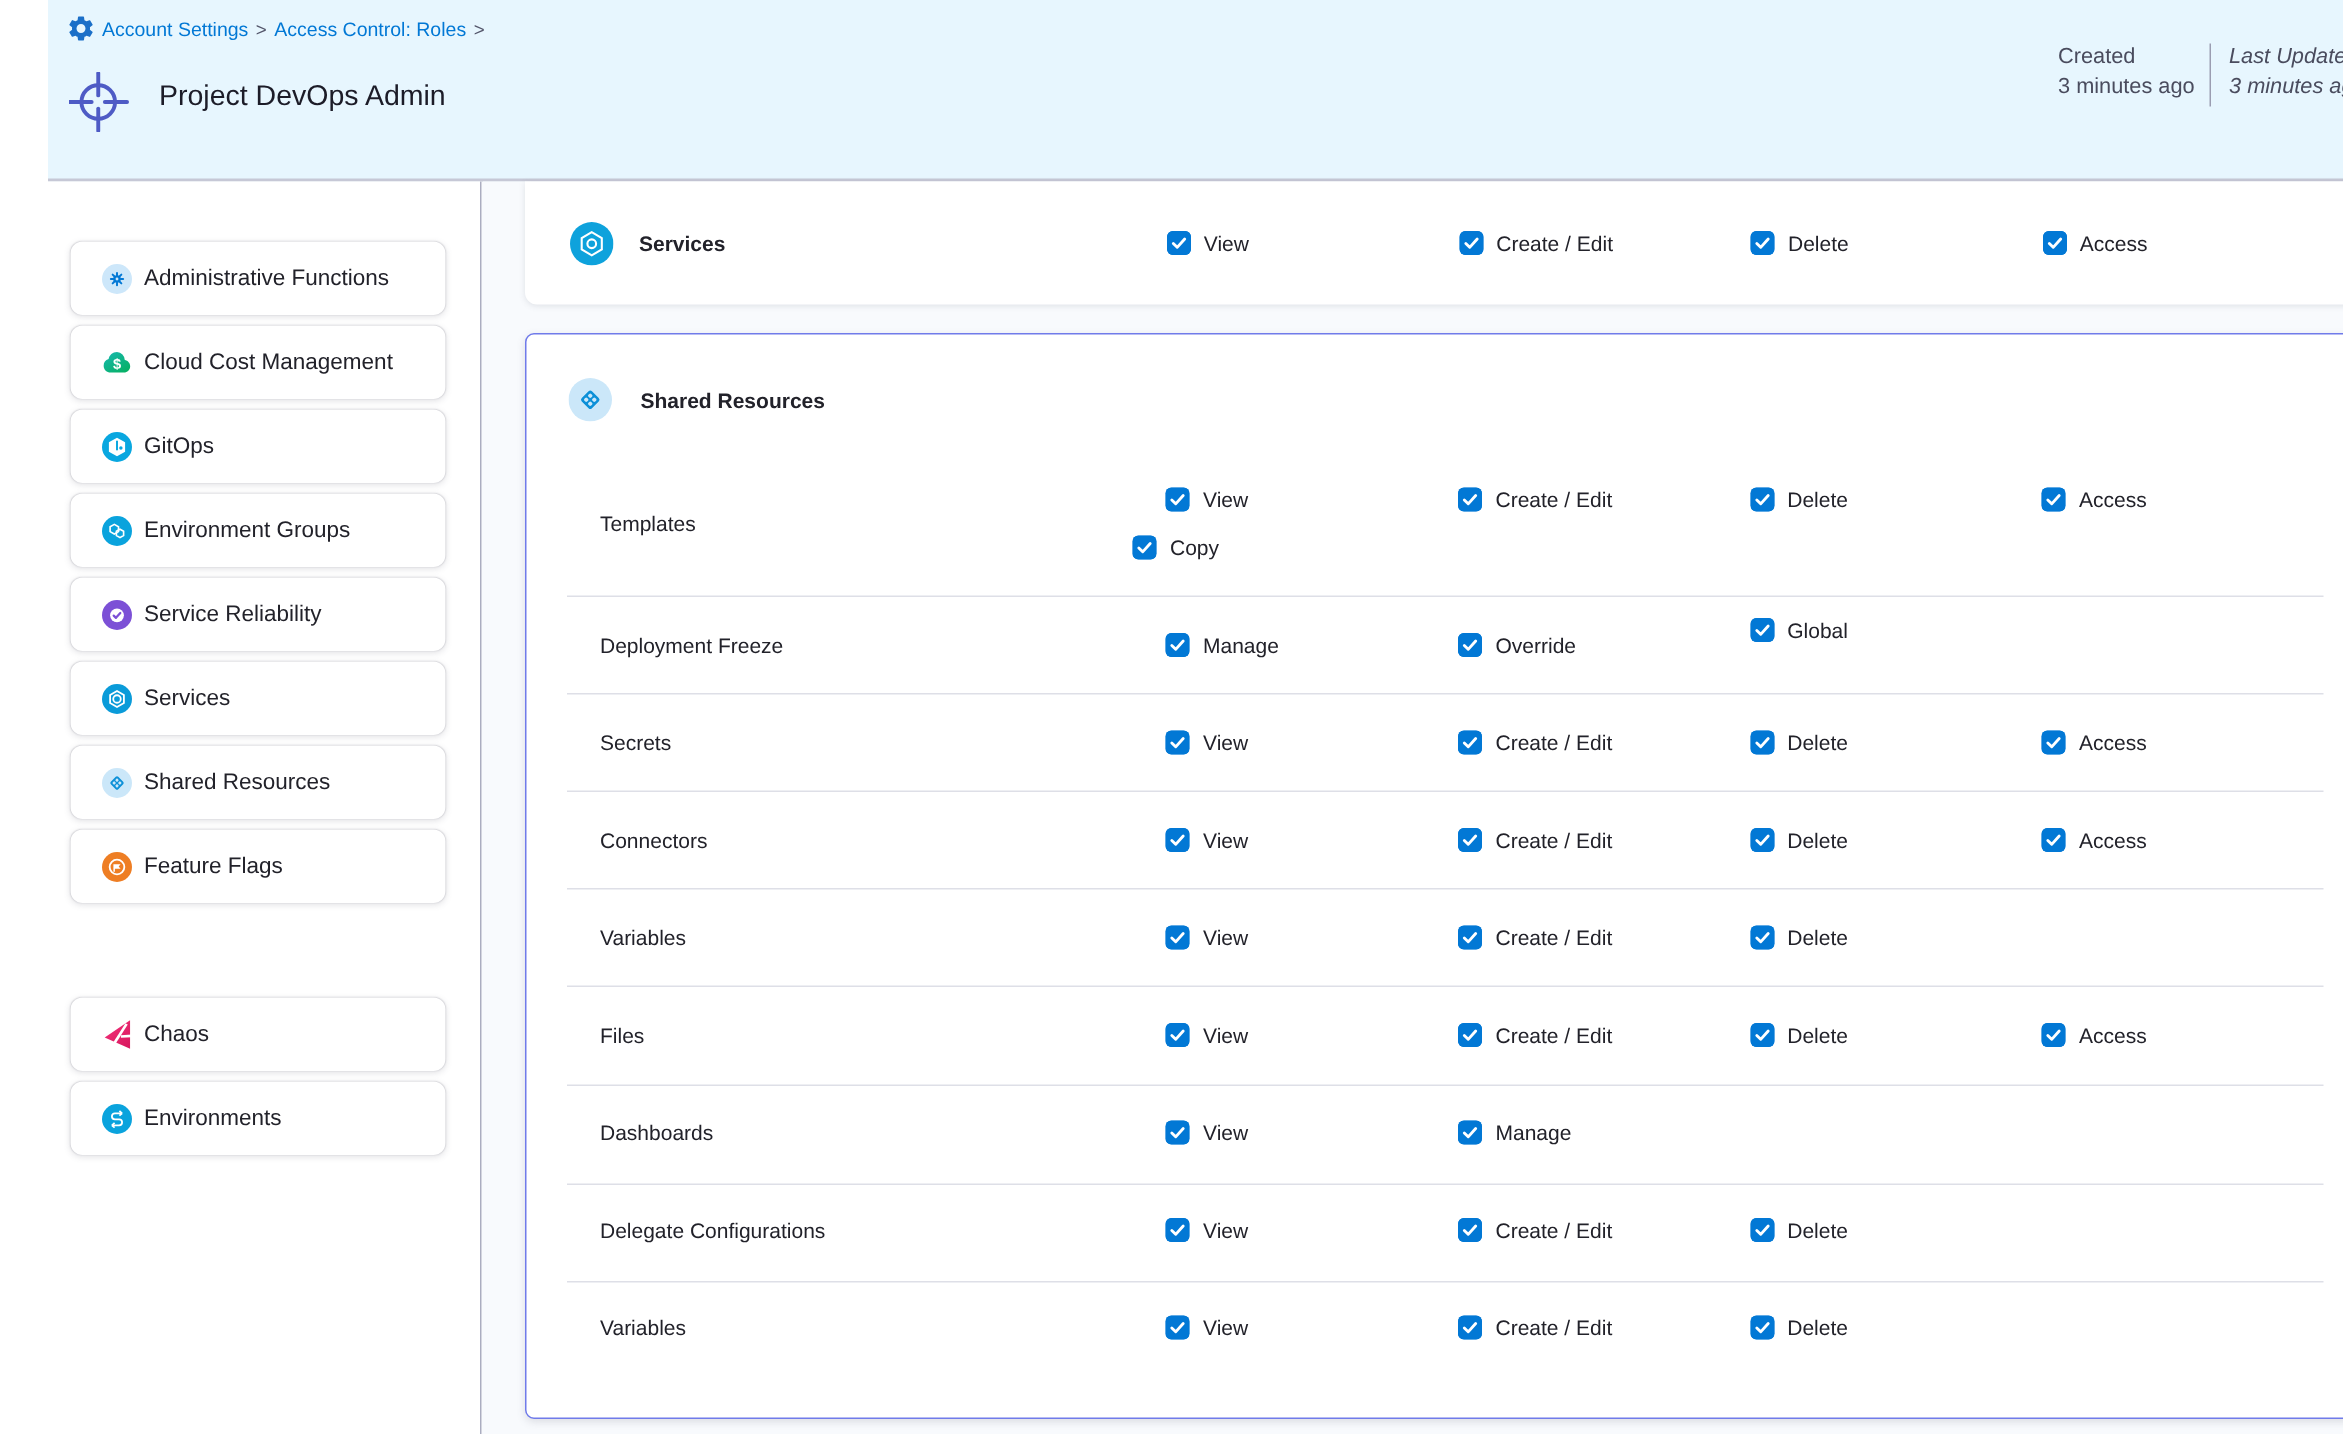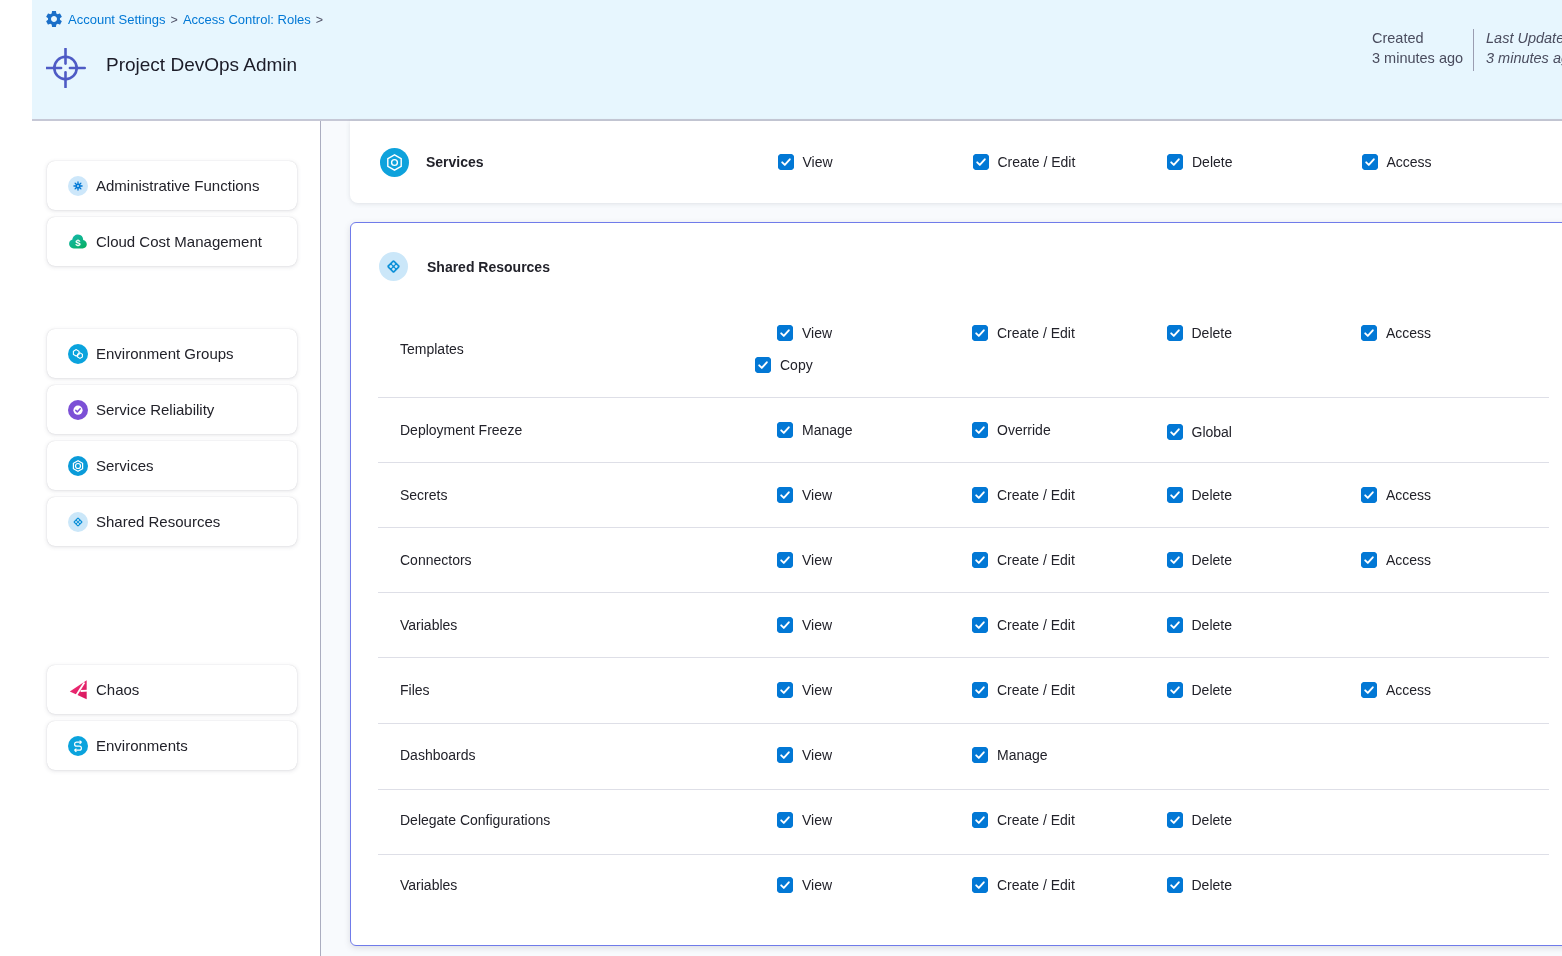--- a/index.html
+++ b/index.html
@@ -84,20 +84,31 @@
               <linearGradient id="gccm" x1="0.1" y1="0" x2="0.9" y2="1">
                 <stop offset="0" stop-color="#17B8AE"></stop>
                 <stop offset="1" stop-color="#06B061"></stop>
               </linearGradient>
             </defs>
             <path fill="url(#gccm)" d="M10 2.6c-2.9 0-5.2 2.1-5.6 4.8a4.6 4.6 0 0 0-3.3 4.4c0 2.6 2.1 4.6 4.6 4.6h8.9c2.3 0 4.2-1.9 4.2-4.2 0-2.1-1.6-3.9-3.6-4.2A5.6 5.6 0 0 0 10 2.6z"></path>
             <text x="10" y="13.8" font-family="Liberation Sans" font-size="9.8" font-weight="bold" fill="#fff" text-anchor="middle">$</text>
           </svg></span>
         <span class="lbl">Cloud Cost Management</span>
       </div>
+      <div class="scard" style="top:152px">
+        <span class="ic"><svg width="20" height="20" viewBox="0 0 20 20">
+            <circle cx="10" cy="10" r="10" fill="#09A7E0"></circle>
+            <path fill="#fff" d="M10 3.8L4.6 6.9v6.2l5.4 3.1 5.4-3.1V6.9z"></path>
+            <g fill="#09A7E0">
+              <rect x="9.35" y="5.8" width="1.3" height="6.4"></rect>
+              <circle cx="12.6" cy="10.6" r="1.15"></circle>
+            </g>
+          </svg></span>
+        <span class="lbl">GitOps</span>
+      </div>
       <div class="scard" style="top:208px">
         <span class="ic"><svg width="20" height="20" viewBox="0 0 20 20">
             <circle cx="10" cy="10" r="10" fill="#0AA3DD"></circle>
             <g fill="none" stroke="#fff" stroke-width="1.1">
               <path d="M8.2 5.6l-2.8 1.6v3.2l2.8 1.6 2.8-1.6V7.2z"></path>
               <path d="M12 8.8l-2.4 1.4v2.8l2.4 1.4 2.4-1.4v-2.8z"></path>
             </g>
           </svg></span>
         <span class="lbl">Environment Groups</span>
       </div>
@@ -126,20 +137,28 @@
               <rect x="6.5" y="6.5" width="7" height="7" rx="1.2" fill="#0C90D8"></rect>
               <g fill="#CBE7F9">
                 <rect x="7.7" y="7.7" width="1.9" height="1.9" rx="0.7"></rect>
                 <rect x="10.4" y="7.7" width="1.9" height="1.9" rx="0.7"></rect>
                 <rect x="7.7" y="10.4" width="1.9" height="1.9" rx="0.7"></rect>
                 <rect x="10.4" y="10.4" width="1.9" height="1.9" rx="0.7"></rect>
               </g>
             </g>
           </svg></span>
         <span class="lbl">Shared Resources</span>
+      </div>
+      <div class="scard" style="top:432px">
+        <span class="ic"><svg width="20" height="20" viewBox="0 0 20 20">
+            <circle cx="10" cy="10" r="10" fill="#EE7E24"></circle>
+            <circle cx="10" cy="10" r="4.9" fill="none" stroke="#fff" stroke-width="1.2"></circle>
+            <path fill="#fff" d="M7.6 8.2h4.8l-1.3 1.5 1.3 1.5H8.6v2h-1z"></path>
+          </svg></span>
+        <span class="lbl">Feature Flags</span>
       </div>
       <div class="scard" style="top:544px">
         <span class="ic"><svg width="20" height="20" viewBox="0 0 20 20">
             <defs>
               <linearGradient id="gch" x1="0" y1="0" x2="0.8" y2="1">
                 <stop offset="0" stop-color="#F5327B"></stop>
                 <stop offset="1" stop-color="#D91A60"></stop>
               </linearGradient>
             </defs>
             <path fill="url(#gch)" d="M18.7 0.2v19l-16.9-7.6z"></path>
@@ -267,21 +286,21 @@
             </svg></span>
           <span class="cl">Manage</span>
         </div>
         <div class="cbitem" style="left:621px; top:199px;">
           <span class="cb"><svg width="16" height="16" viewBox="0 0 16 16">
               <rect width="16" height="16" rx="4" fill="#0278D5"></rect>
               <path d="M4.2 8.3l2.6 2.6 5-5.6" stroke="#fff" stroke-width="1.9" fill="none" stroke-linecap="round" stroke-linejoin="round"></path>
             </svg></span>
           <span class="cl">Override</span>
         </div>
-        <div class="cbitem" style="left:815.5px; top:201px;">
+        <div class="cbitem" style="left:815.5px; top:189px;">
           <span class="cb"><svg width="16" height="16" viewBox="0 0 16 16">
               <rect width="16" height="16" rx="4" fill="#0278D5"></rect>
               <path d="M4.2 8.3l2.6 2.6 5-5.6" stroke="#fff" stroke-width="1.9" fill="none" stroke-linecap="round" stroke-linejoin="round"></path>
             </svg></span>
           <span class="cl">Global</span>
         </div>
         <div class="rowlab" style="top:263.5px">Secrets</div>
         <div class="cbitem" style="left:426px; top:263.5px;">
           <span class="cb"><svg width="16" height="16" viewBox="0 0 16 16">
               <rect width="16" height="16" rx="4" fill="#0278D5"></rect>

